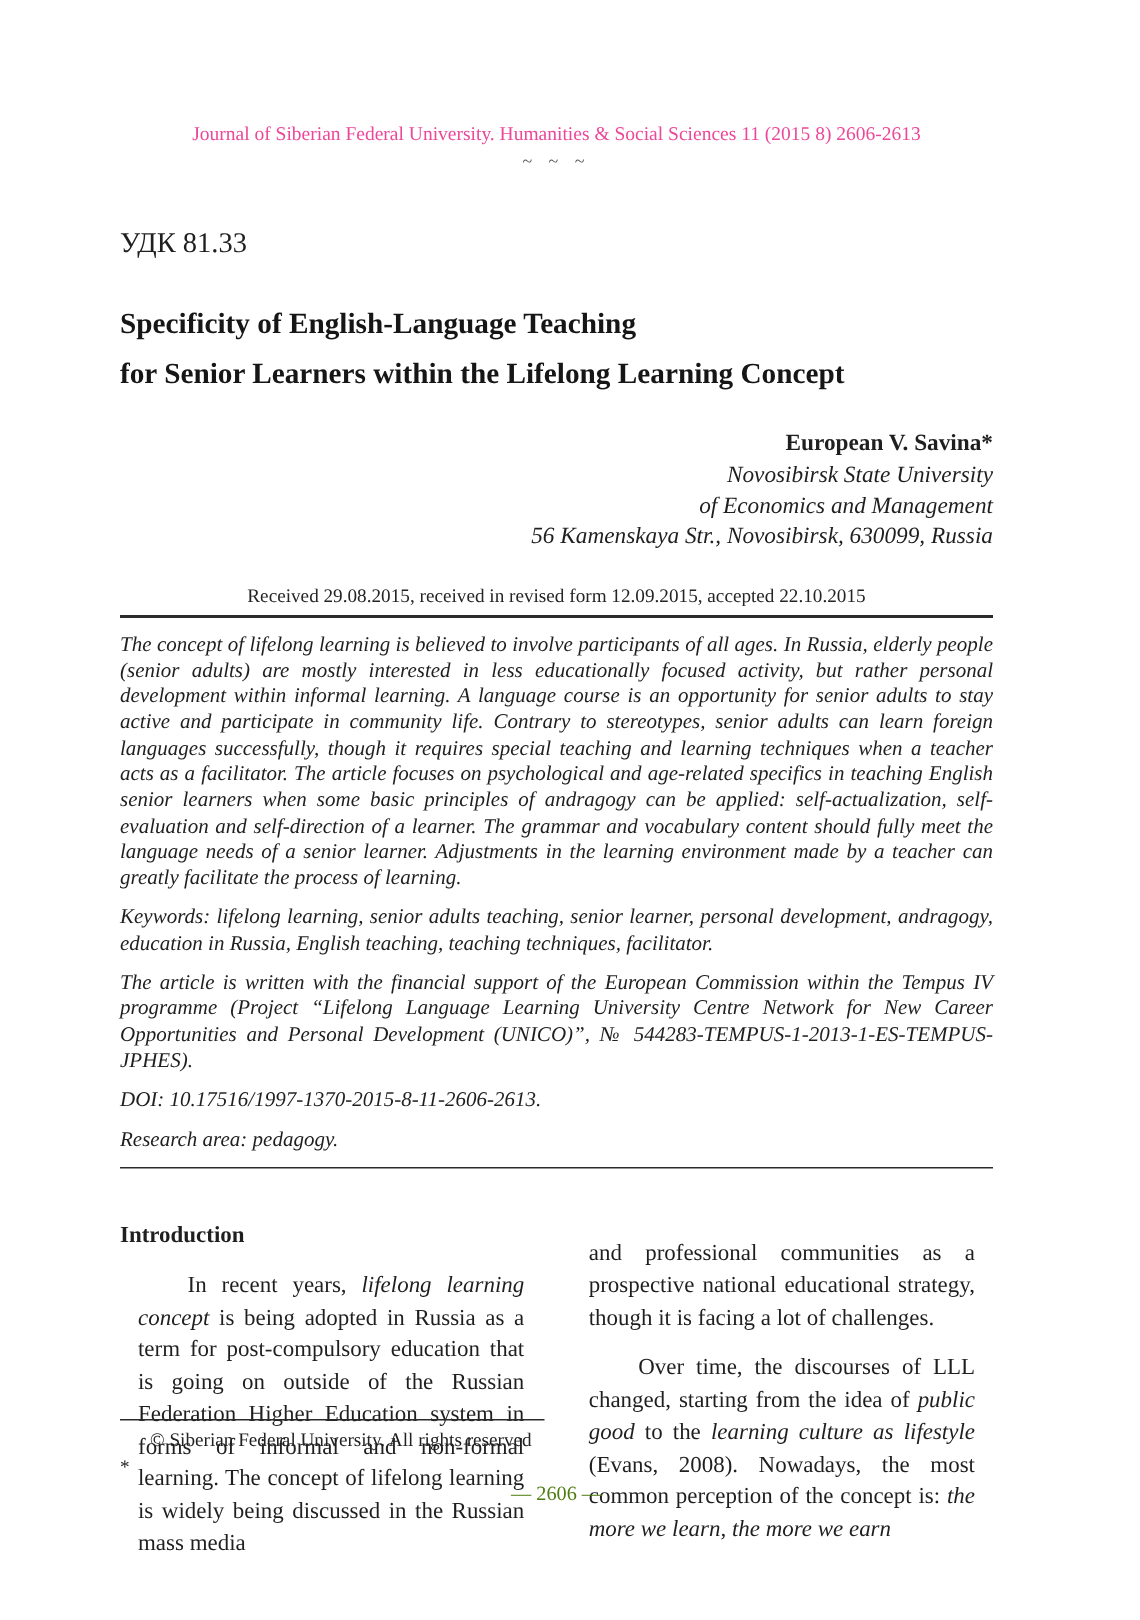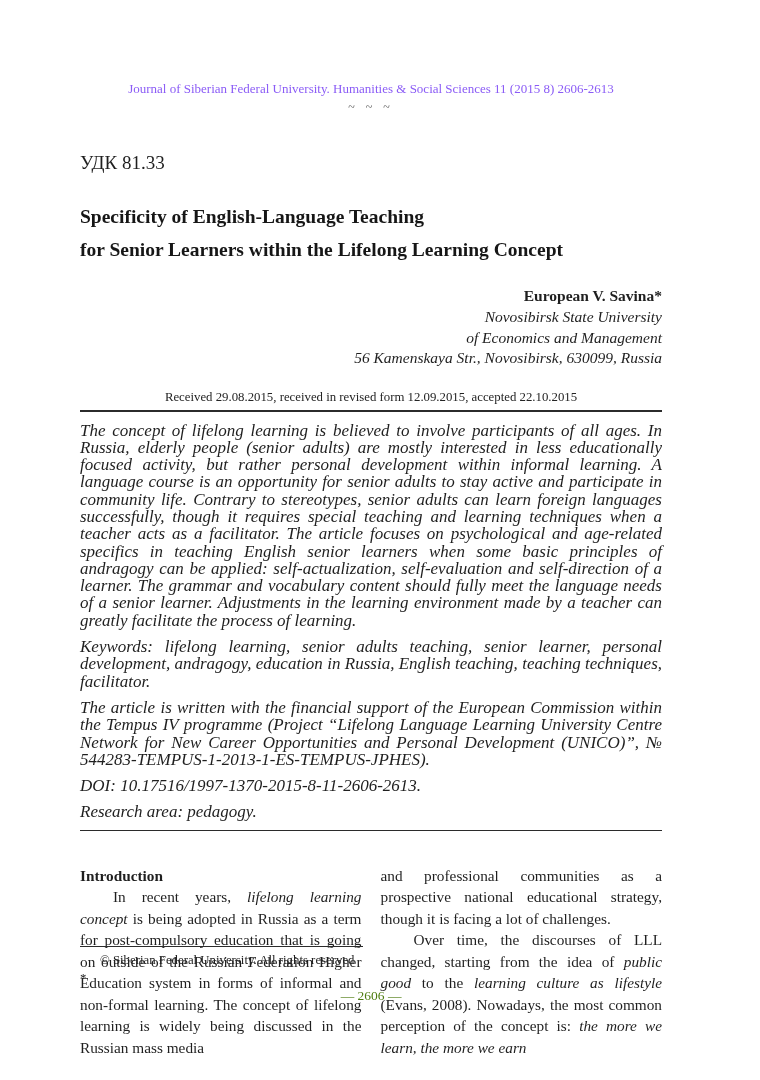--- a/index.html
+++ b/index.html
@@ -16,21 +16,21 @@
     position: absolute;
     left: 80px;
     top: 0;
     width: 582px;
   }
   .journal-header {
     margin-top: 81px;
     text-align: center;
     font-size: 13px;
     line-height: 16px;
-    color: #8b5cf6;
+    color: #ec4899;
   }
   .tilde-sep {
     margin-top: 3px;
     text-align: center;
     font-size: 12px;
     letter-spacing: 4px;
     color: #555;
   }
   .udk {
     margin-top: 37px;
@@ -63,21 +63,21 @@
     font-size: 12.8px;
     color: #242424;
   }
   .rule {
     border: 0;
     border-top: 2px solid #2b2b2b;
     margin: 5px 0 0 0;
   }
   .abstract-block {
     margin-top: 5px;
-    font-size: 17px;
+    font-size: 14px;
     font-style: italic;
     line-height: 17.3px;
     text-align: justify;
   }
   .abstract-para { margin: 0 0 0 0; padding-top: 9px; }
   .rule2 {
     border: 0;
     border-top: 1.8px solid #2b2b2b;
     margin: 9px 0 0 0;
   }
@@ -86,21 +86,21 @@
     display: flex;
     gap: 19px;
   }
   .col { flex: 1; font-size: 15.3px; line-height: 21.5px; text-align: justify; }
   .section-heading {
     text-align: left;
     font-weight: bold;
     font-size: 15.3px;
     margin-bottom: 0;
   }
-  .body-para { margin: 0; }
+  .body-para { margin: 12px; }
   .indent { text-indent: 33px; }
   .footnote-area {
     position: absolute;
     left: 80px;
     top: 946px;
     width: 582px;
     font-size: 12.8px;
     line-height: 18px;
     color: #222;
   }

